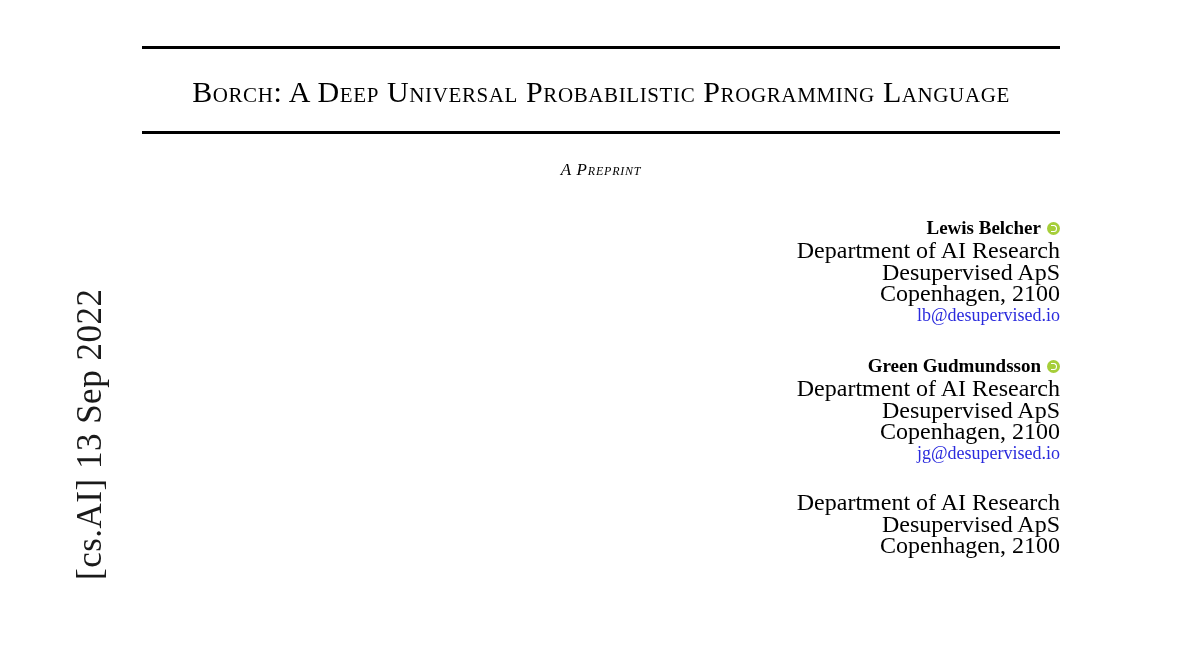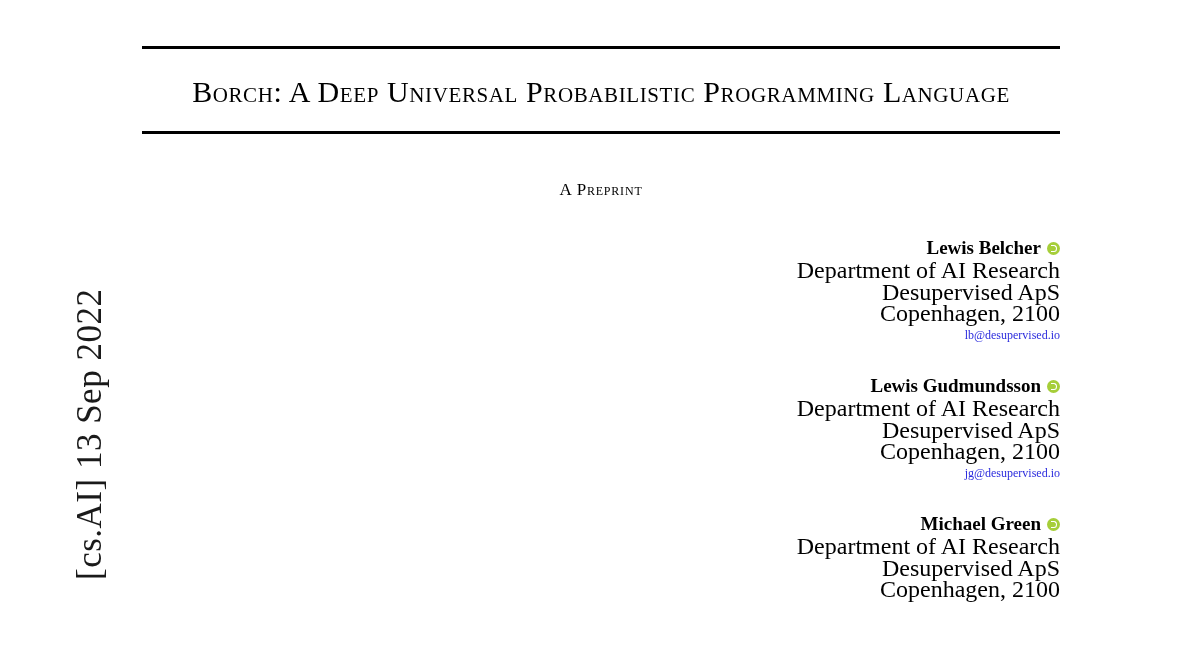--- a/index.html
+++ b/index.html
@@ -64,21 +64,22 @@
     letter-spacing: 0.6px;
     margin: 22px 14px 0 14px;
     font-weight: normal;
   }
 
   .preprint {
     text-align: center;
     font-variant: small-caps;
     font-size: 17px;
     letter-spacing: 0.8px;
-    margin-top: 46px;
+    margin-top: 26px;
+    font-style: italic;
   }
 
   .authors {
     margin-top: 36px;
   }
   .author {
     text-align: right;
     margin-bottom: 28px;
   }
   .author-name {
@@ -108,21 +109,21 @@
     border: 1.6px solid #ffffff;
     border-radius: 0 50% 50% 0;
     border-left: none;
     box-sizing: border-box;
   }
   .aff {
     font-size: 24px;
     line-height: 21.5px;
   }
   .email {
-    font-size: 12px;
+    font-size: 18px;
     line-height: 21.5px;
     color: #2b2bdd;
   }
 </style>
 </head>
 <body>
 
 <div class="arxiv-stamp">
   <div class="vtext">[cs.AI]  13 Sep 2022</div>
 </div>
@@ -144,31 +145,28 @@
         <span class="author-name">Lewis Belcher</span><span class="orcid"></span>
       </div>
       <div class="aff">Department of AI Research</div>
       <div class="aff">Desupervised ApS</div>
       <div class="aff">Copenhagen, 2100</div>
       <div class="email">lb@desupervised.io</div>
     </div>
 
     <div class="author">
       <div>
-        <span class="author-name">Lewis Gudmundsson</span><span class="orcid"></span>
+        <span class="author-name">Green Gudmundsson</span><span class="orcid"></span>
       </div>
       <div class="aff">Department of AI Research</div>
       <div class="aff">Desupervised ApS</div>
       <div class="aff">Copenhagen, 2100</div>
       <div class="email">jg@desupervised.io</div>
     </div>
 
     <div class="author">
-      <div>
-        <span class="author-name">Michael Green</span><span class="orcid"></span>
-      </div>
       <div class="aff">Department of AI Research</div>
       <div class="aff">Desupervised ApS</div>
       <div class="aff">Copenhagen, 2100</div>
     </div>
 
   </div>
 </div>
 
 </body></html>

